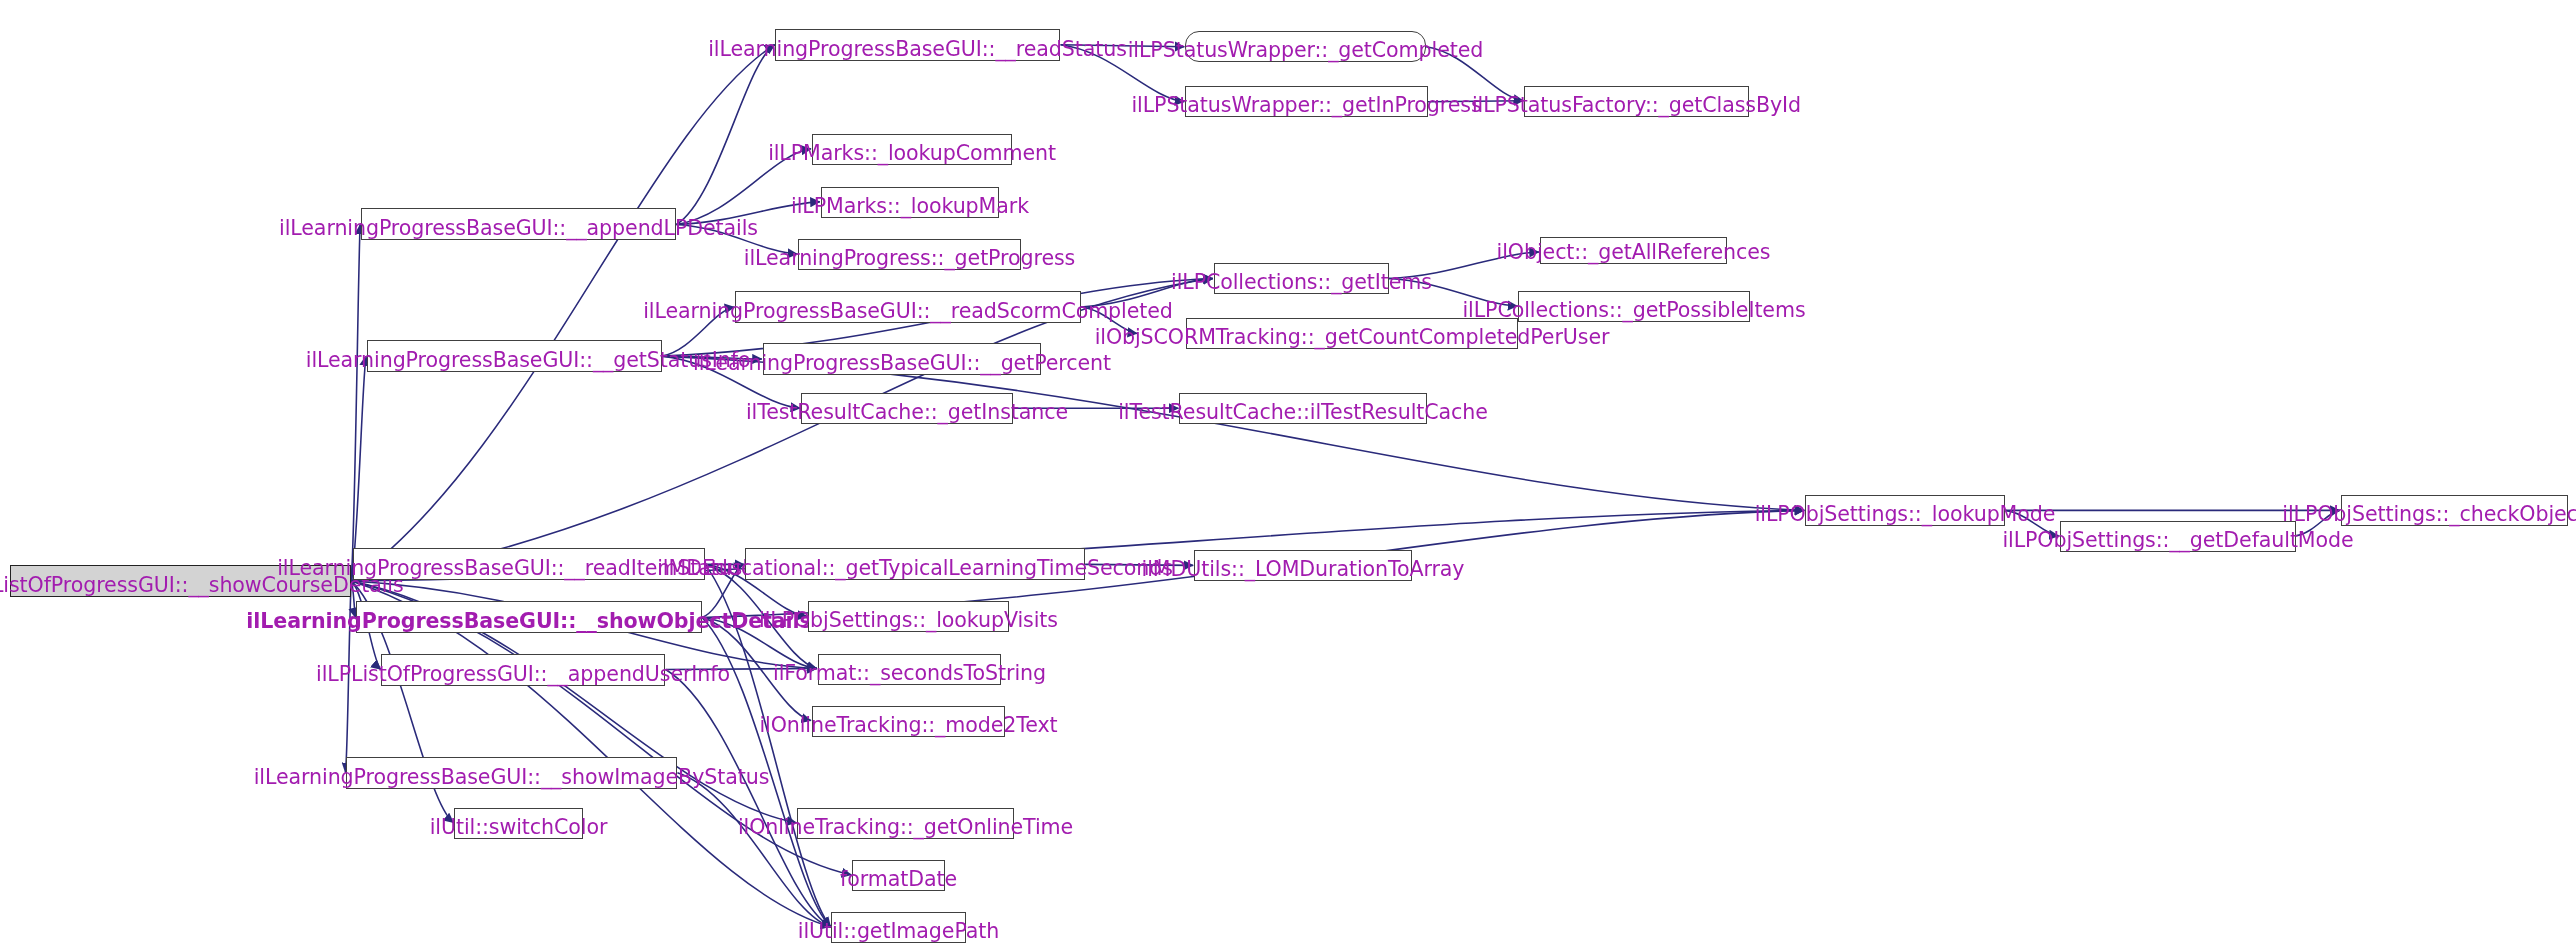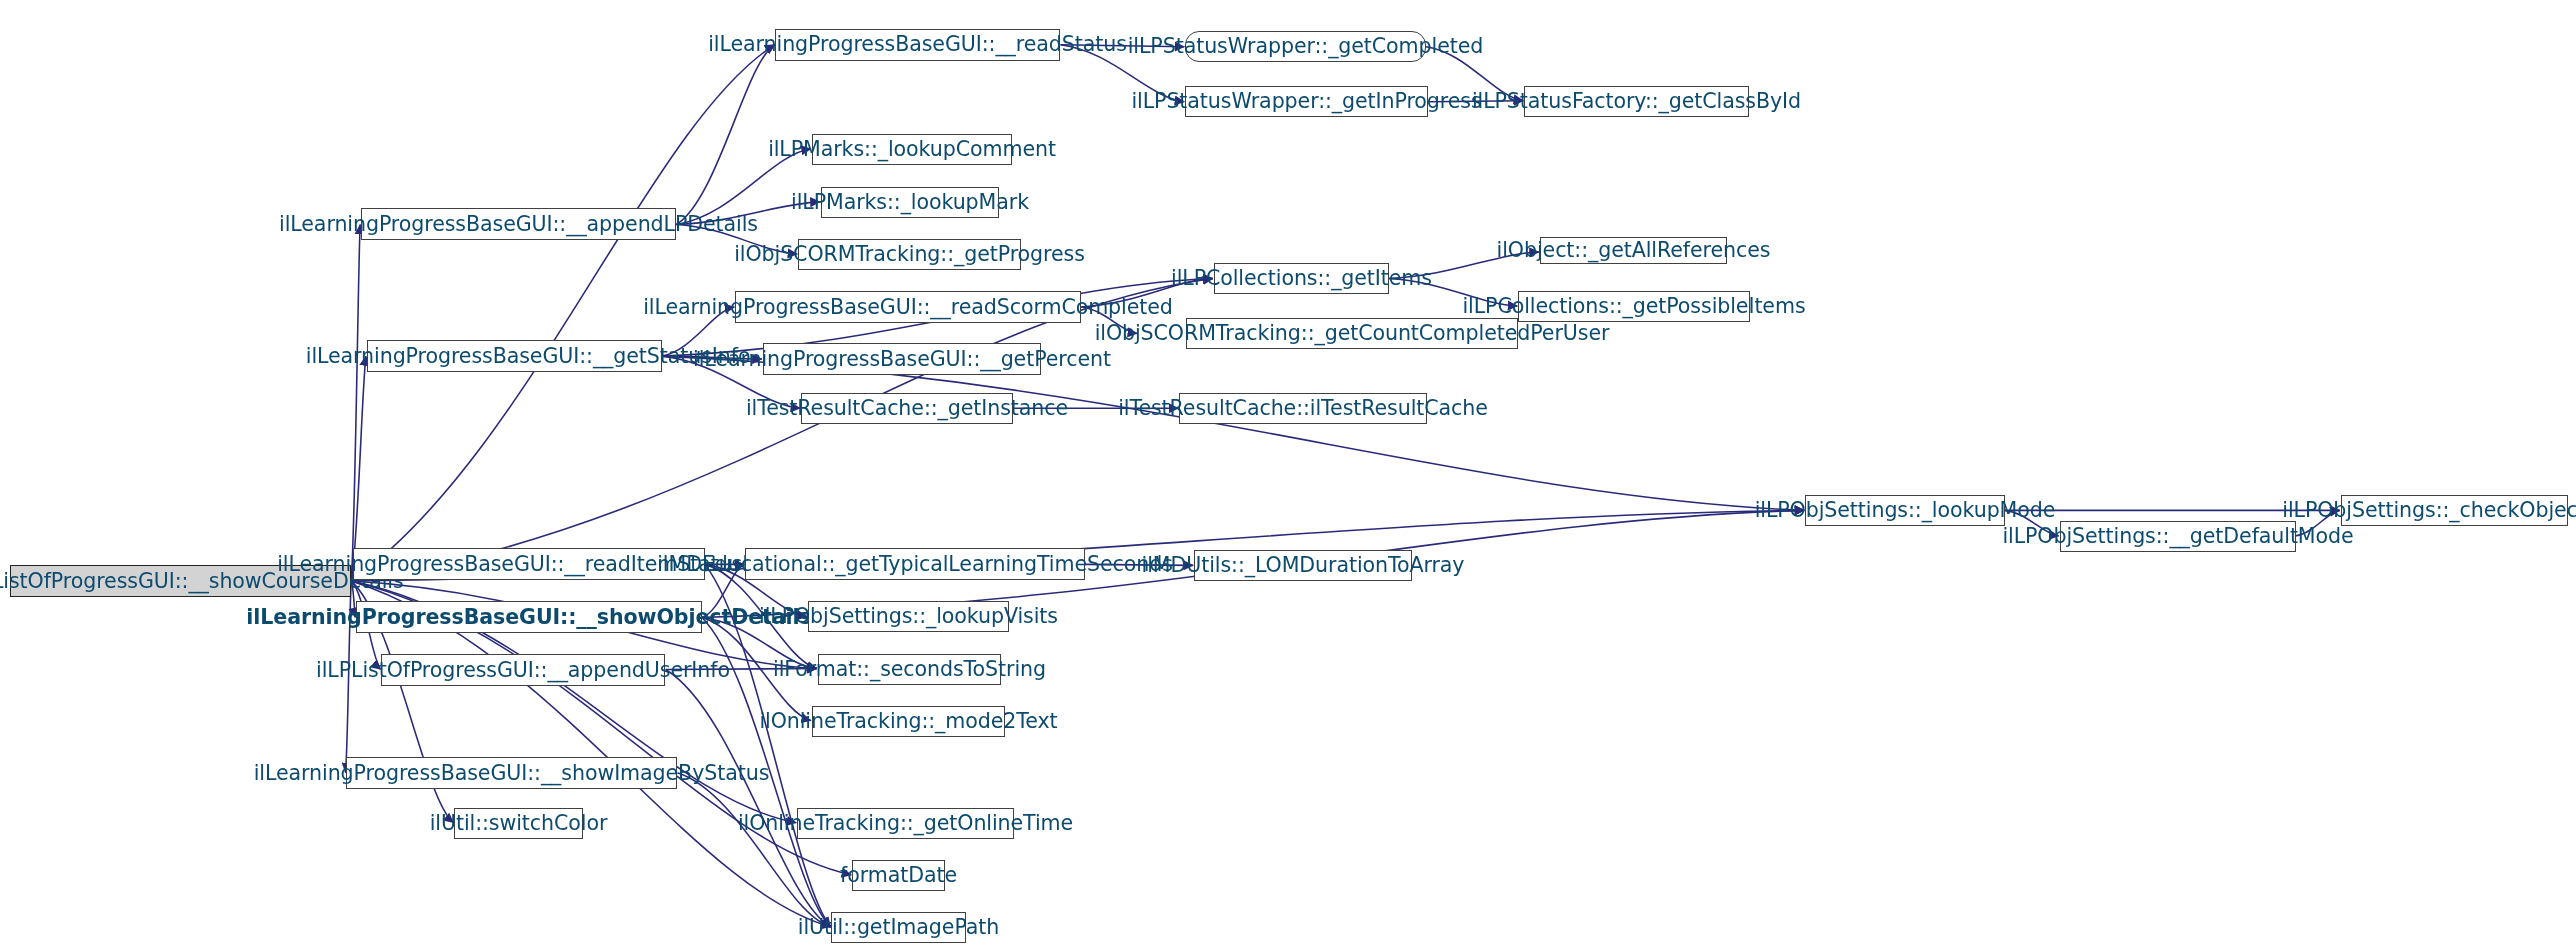--- a/index.html
+++ b/index.html
@@ -10,26 +10,26 @@
     background:#ffffff;
     font-family:"DejaVu Sans","Liberation Sans",sans-serif;
     overflow:hidden;
   }
   #edges{position:absolute;left:0;top:0;width:2576px;height:948px;pointer-events:none;}
   .node{
     position:absolute;
     box-sizing:border-box;
     border:1.5px solid #404040;
     background:#ffffff;
-    color:#0c4a6e;
+    color:#a21caf;
     font-size:20.6px;
     line-height:1;
     white-space:nowrap;
     display:flex;
-    align-items:center;
+    align-items:flex-end;
     justify-content:center;
     padding:0 8.8px;
     letter-spacing:-0.1px;
   }
   .node.root{
     background:#d3d3d3;
     border-color:#222222;
   }
   .node span{display:block;}
 </style>
@@ -111,21 +111,21 @@
       <div class="node" style="left: 812px; top: 134px; width: 200px; height: 30.5px;">
         <span>ilLPMarks::_lookupComment</span>
       </div>
       <div class="node" style="left: 821px; top: 187px; width: 178px; height: 30.5px;">
         <span>ilLPMarks::_lookupMark</span>
       </div>
       <div class="node" style="left: 361px; top: 208px; width: 315px; height: 32px;">
         <span>ilLearningProgressBaseGUI::__appendLPDetails</span>
       </div>
       <div class="node" style="left: 798px; top: 239px; width: 223px; height: 30.5px;">
-        <span>ilObjSCORMTracking::_getProgress</span>
+        <span>ilLearningProgress::_getProgress</span>
       </div>
       <div class="node" style="left: 735px; top: 291px; width: 346px; height: 32px;">
         <span>ilLearningProgressBaseGUI::__readScormCompleted</span>
       </div>
       <div class="node" style="left: 1214px; top: 263px; width: 175px; height: 30.5px;">
         <span>ilLPCollections::_getItems</span>
       </div>
       <div class="node" style="left: 1540px; top: 237px; width: 187px; height: 27px;">
         <span>ilObject::_getAllReferences</span>
       </div>

